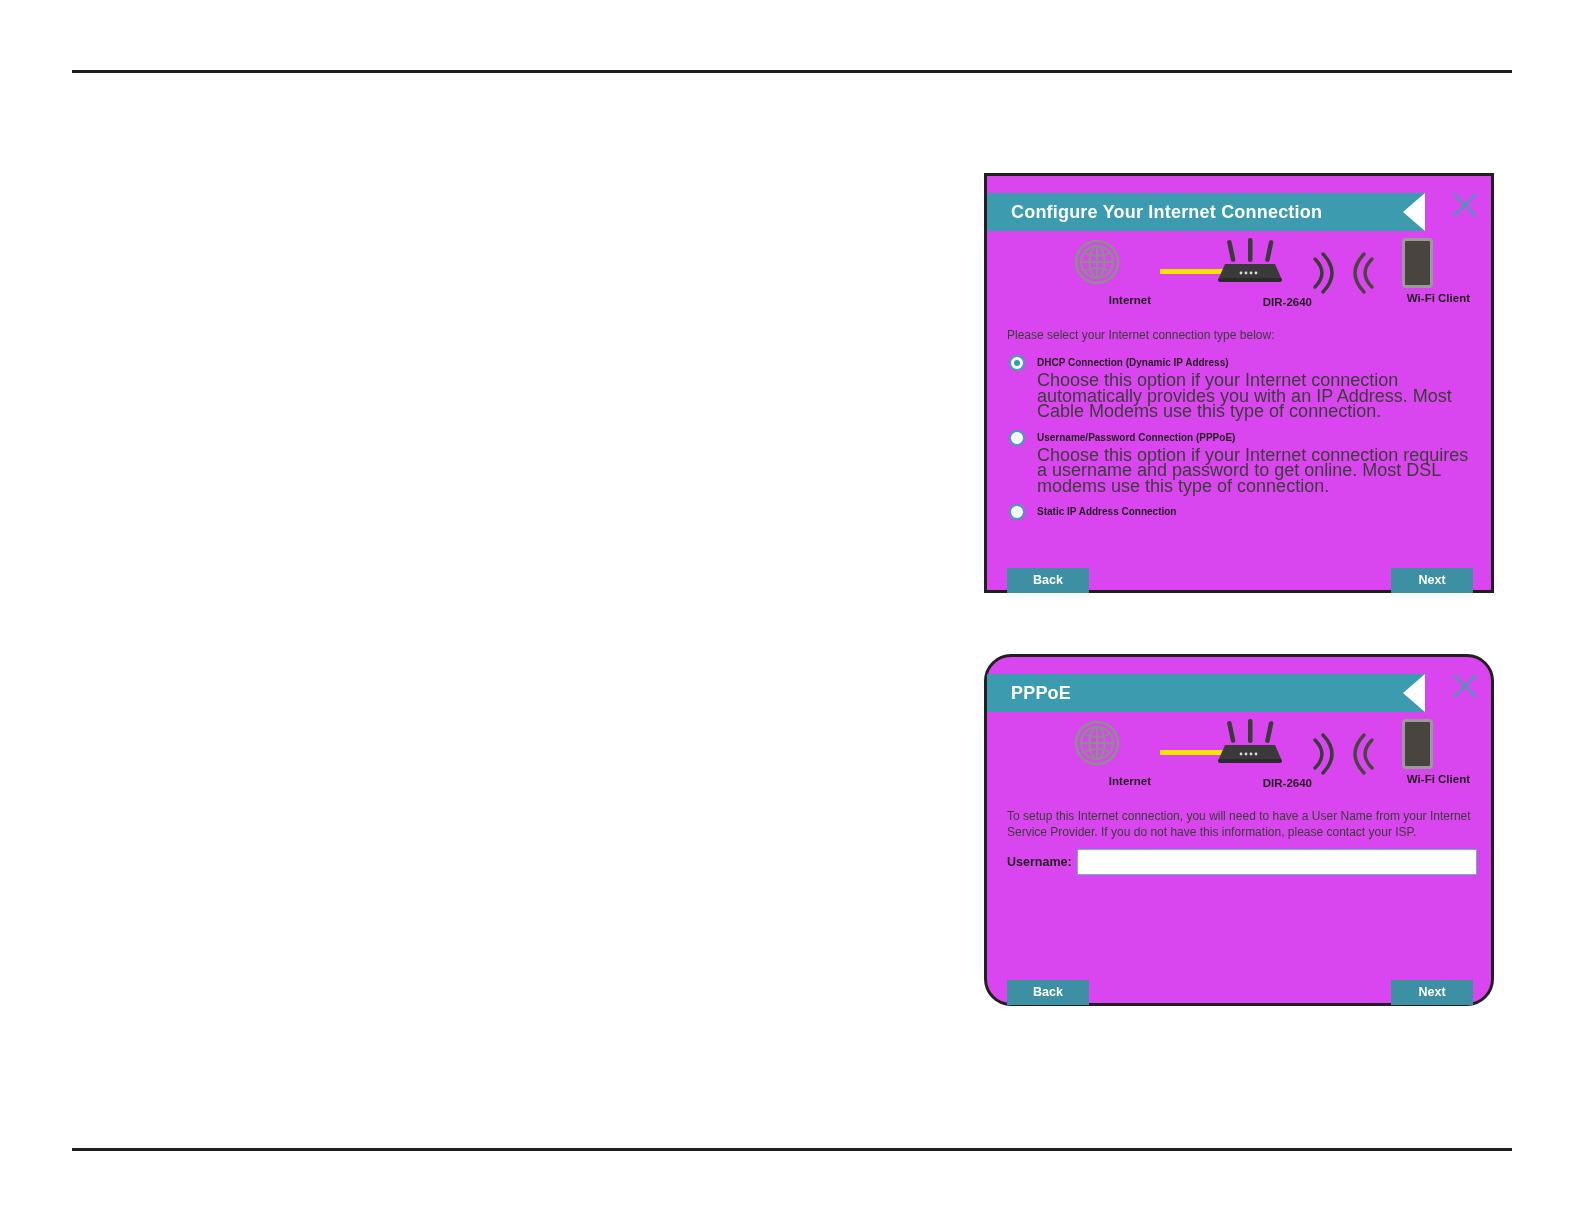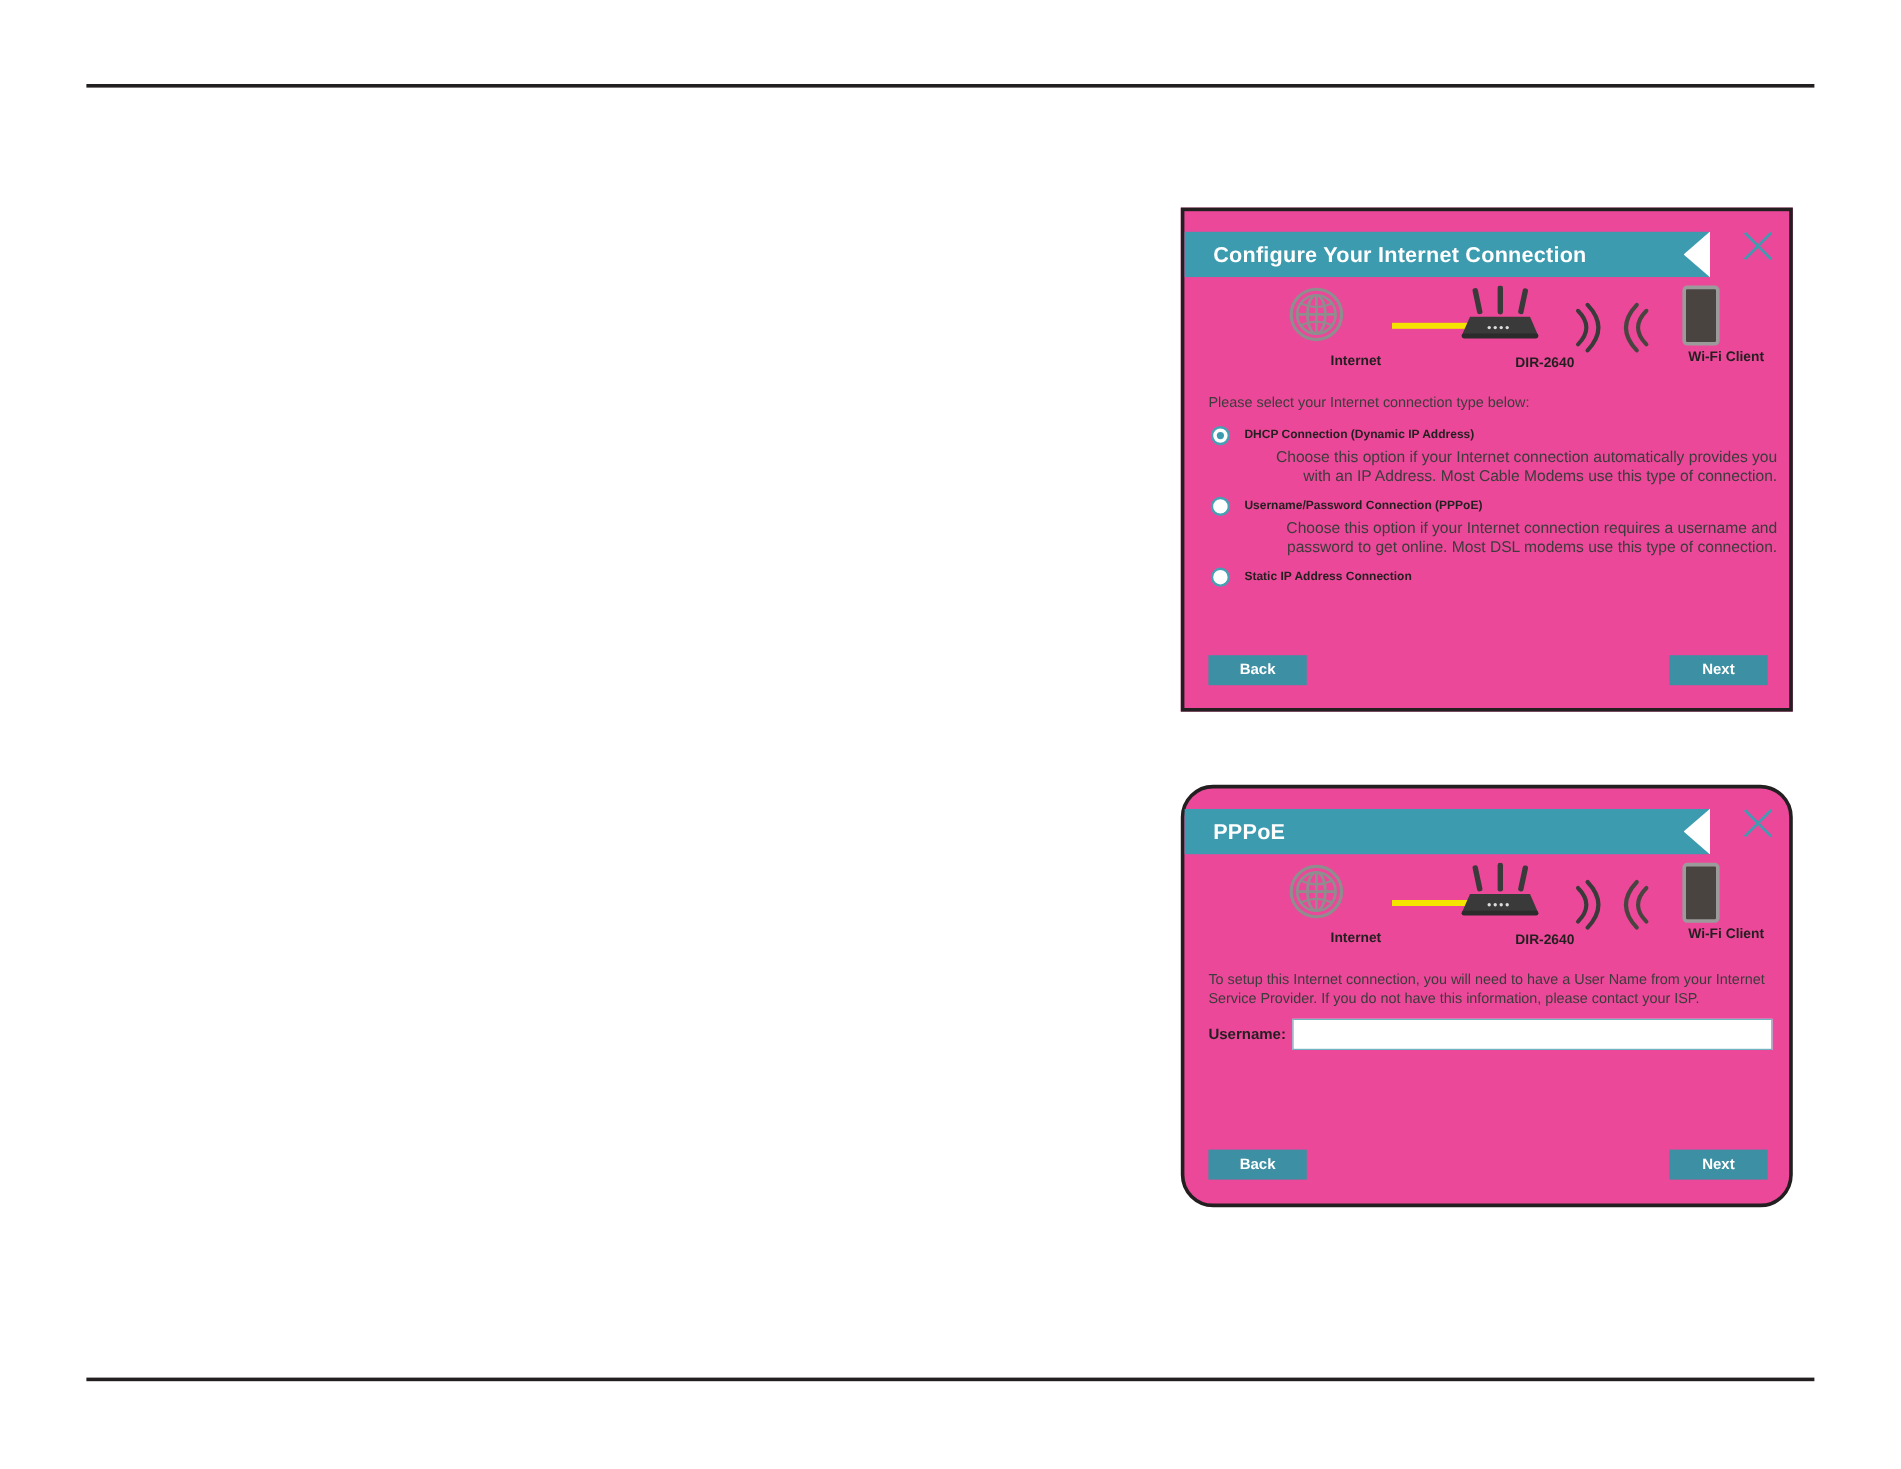--- a/index.html
+++ b/index.html
@@ -24,21 +24,21 @@
     width: 1440px;
     height: 3px;
     background: #231f20;
   }
   .page-rule.top    { top: 70px; }
   .page-rule.bottom { top: 1148px; }
 
   
   .dialog {
     position: absolute;
-    background: #ec4899;
+    background: #d946ef;
     border: 3px solid #231f20;
     box-sizing: border-box;
   }
   #dialog-internet { left: 984px; top: 173px;  width: 510px; height: 420px; }
   #dialog-pppoe    { left: 984px; top: 654px;  width: 510px; height: 352px; border-radius: 27px; }
 
   
   .ribbon-wrap {
     position: absolute;
     left: 0;
@@ -194,25 +194,24 @@
     border-radius: 50%;
     background: #3d9bb0;
   }
   .option-title {
     font-size: 10px;
     font-weight: bold;
     color: #231f20;
     line-height: 17px;
   }
   .option-desc {
-    font-size: 13px;
+    font-size: 18px;
     line-height: 15.5px;
     color: #3c3c3c;
     margin: 2px 0 9px 0;
-    text-align: right;
   }
 
   
   .form-rows {
     position: absolute;
     left: 20px;
     top: 192px;
     width: 470px;
   }
   .form-row {
@@ -249,20 +248,21 @@
     line-height: 25px;
     background: #3d8fa3;
     color: #ffffff;
     font-size: 12.5px;
     font-weight: bold;
     text-align: center;
     border: none;
     cursor: pointer;
     font-family: "Liberation Sans", sans-serif;
     padding: 0;
+    margin-top: 22px;
   }
   .btn-back { left: 20px;  width: 82px; }
   .btn-next { right: 18px; width: 82px; }
 </style>
 </head>
 <body>
 
 <div class="page-rule top"></div>
 <div class="page-rule bottom"></div>
 

